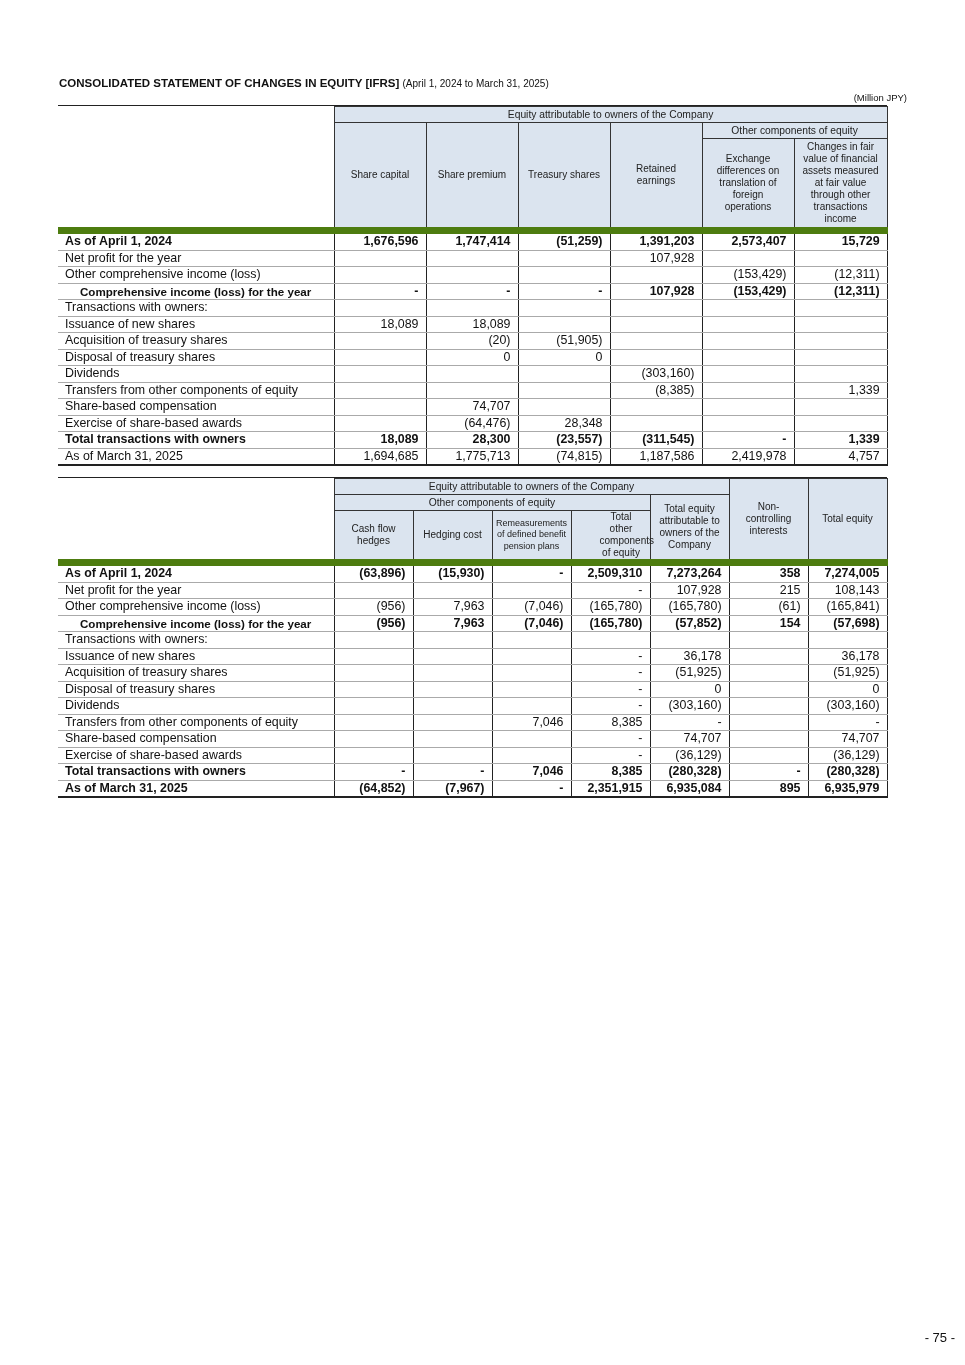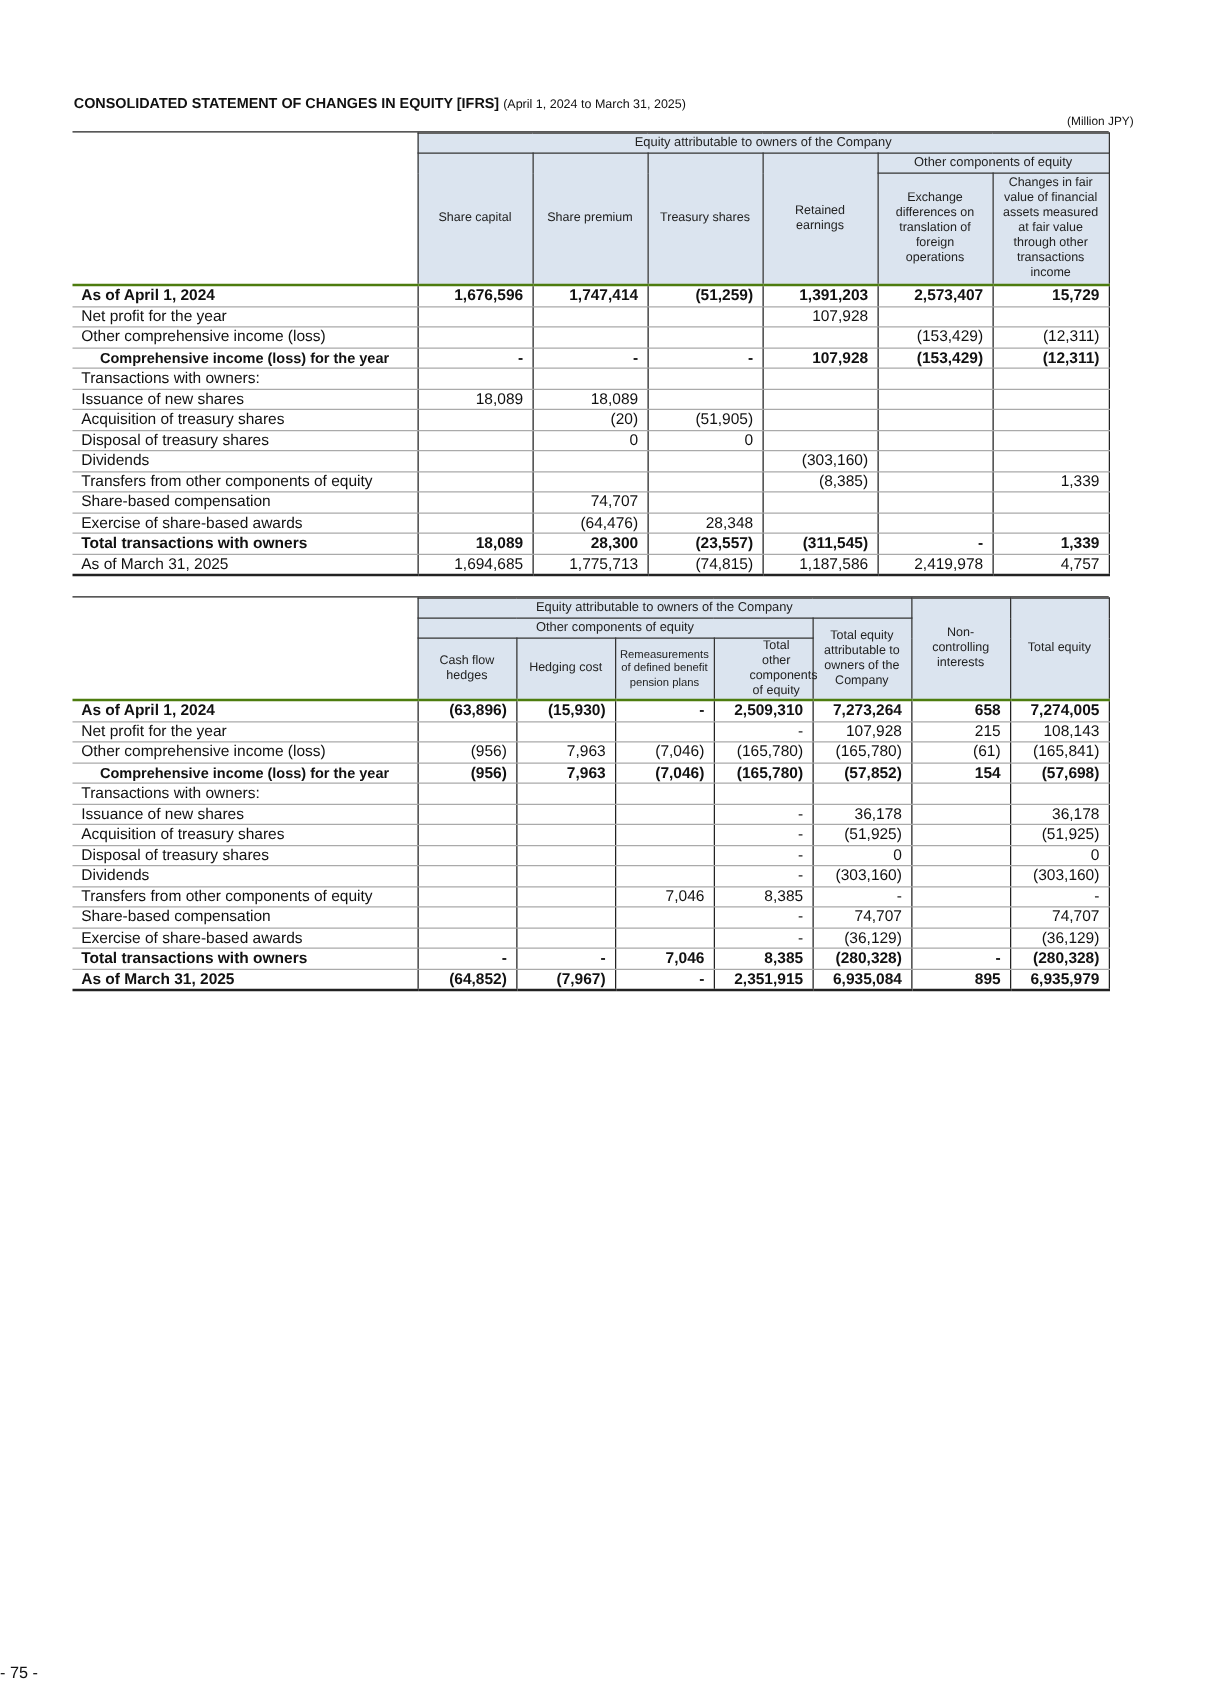--- a/index.html
+++ b/index.html
@@ -11,25 +11,25 @@
   table { border-collapse: collapse; position: absolute; left: 58px; table-layout: fixed; }
   td, th { font-size: 12.4px; padding: 0 7px 0 7px; height: 15.5px; line-height: 15.5px; white-space: nowrap; }
   th { font-weight: normal; background: #dbe4ef; color: #222; text-align: center; line-height: 12px; font-size: 10px; border: 1px solid #333; }
   th.group { height: 15px; font-size: 10.3px; }
   th.blank { background: #fff; border: none; }
   td.lbl { text-align: left; border-right: 1.5px solid #222; }
   td.num { text-align: right; border-right: 1.5px solid #222; }
   tbody tr td { border-bottom: 1px solid #aaa; }
   tr.bold td { font-weight: bold; }
   td.indent { padding-left: 22px; font-size: 11.6px; }
-  tr.first td { border-top: 2px solid #4d7c0f; }
+  tr.first td { border-top: 7px solid #4d7c0f; }
   tr.last td { border-bottom: 2px solid #222; }
   .topline { position: absolute; left: 58px; height: 0; border-top: 1.5px solid #222; }
   th.small { font-size: 9px; line-height: 11.5px; }
-  .page-num { position: absolute; left: 0; width: 955px; top: 1330px; text-align: left; font-size: 13px; }
+  .page-num { position: absolute; left: 0; width: 955px; top: 1330px; text-align: right; font-size: 13px; }
 </style>
 </head>
 <body>
 
 <div class="title">
   <b>CONSOLIDATED STATEMENT OF CHANGES IN EQUITY [IFRS]</b>
   <span class="period">(April 1, 2024 to March 31, 2025)</span>
 </div>
 <div class="unit">(Million JPY)</div>
 
@@ -228,21 +228,21 @@
     </tr>
   </thead>
   <tbody id="t2body">
       <tr class="bold first">
         <td class="lbl">As of April 1, 2024</td>
         <td class="num">(63,896)</td>
         <td class="num">(15,930)</td>
         <td class="num">-</td>
         <td class="num">2,509,310</td>
         <td class="num">7,273,264</td>
-        <td class="num">658</td>
+        <td class="num">358</td>
         <td class="num">7,274,005</td>
       </tr>
       <tr>
         <td class="lbl">Net profit for the year</td>
         <td class="num"></td>
         <td class="num"></td>
         <td class="num"></td>
         <td class="num">-</td>
         <td class="num">107,928</td>
         <td class="num">215</td>

